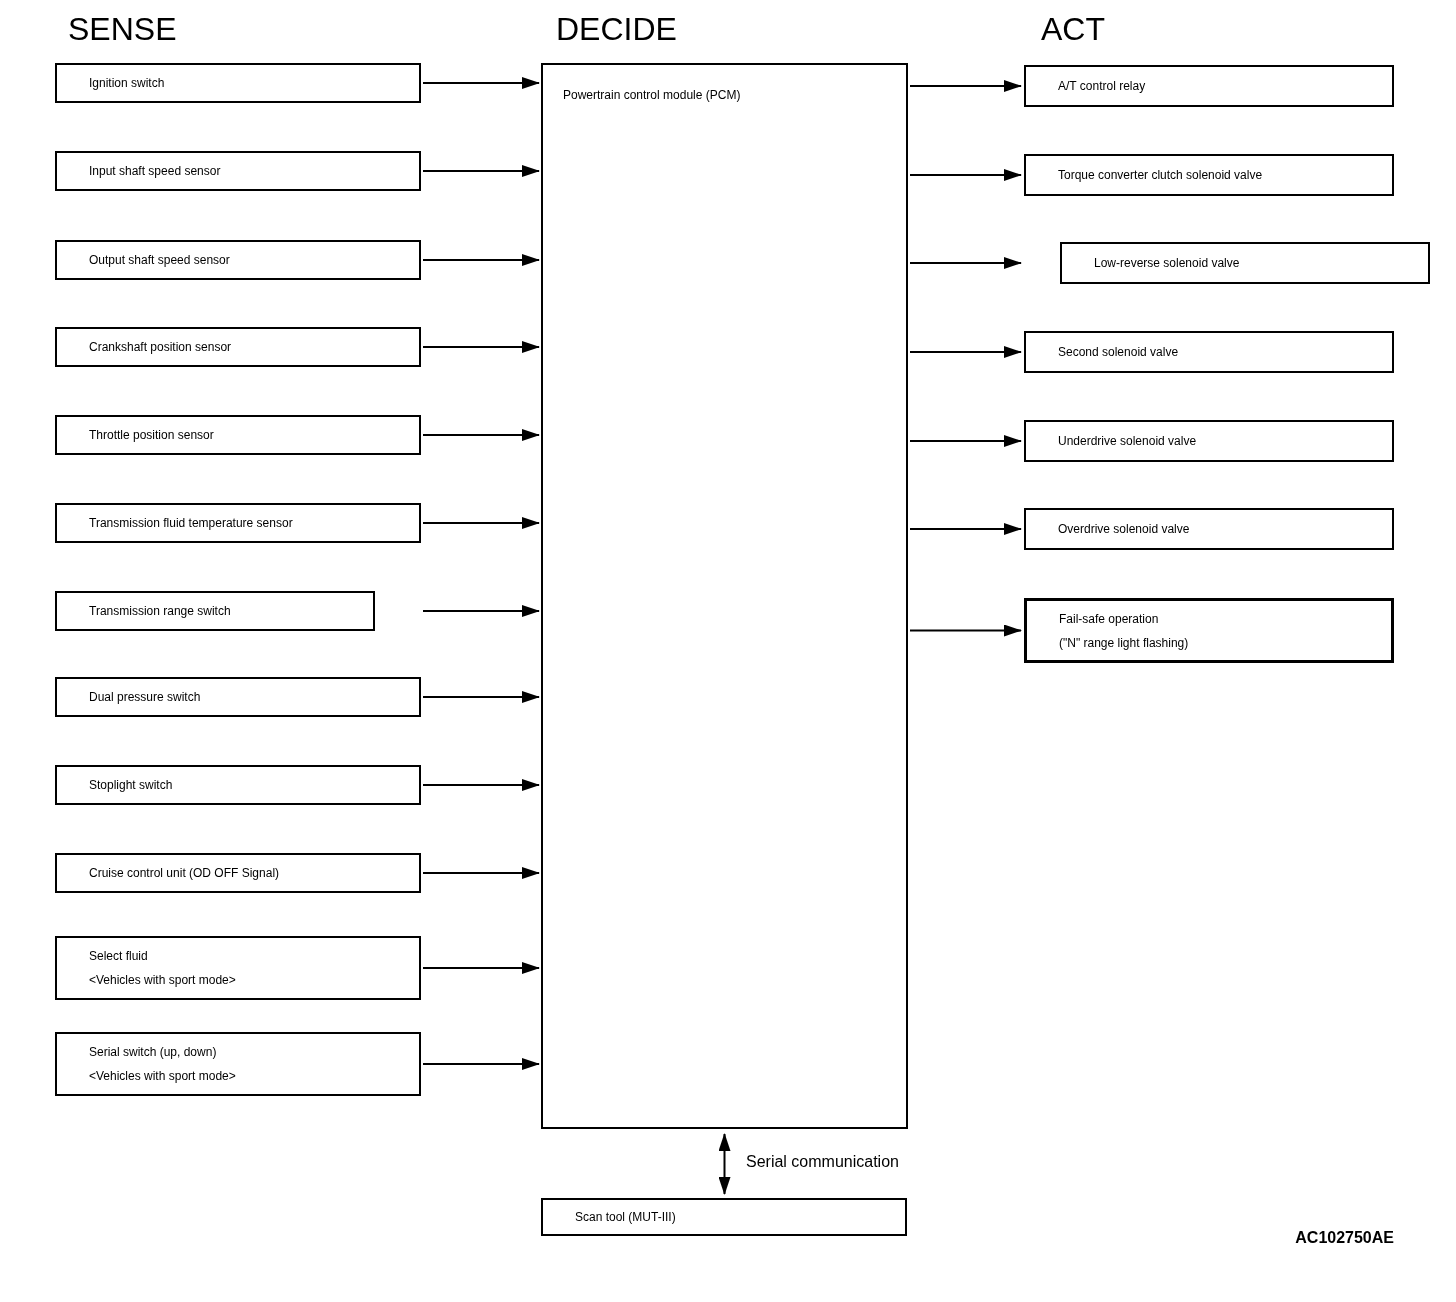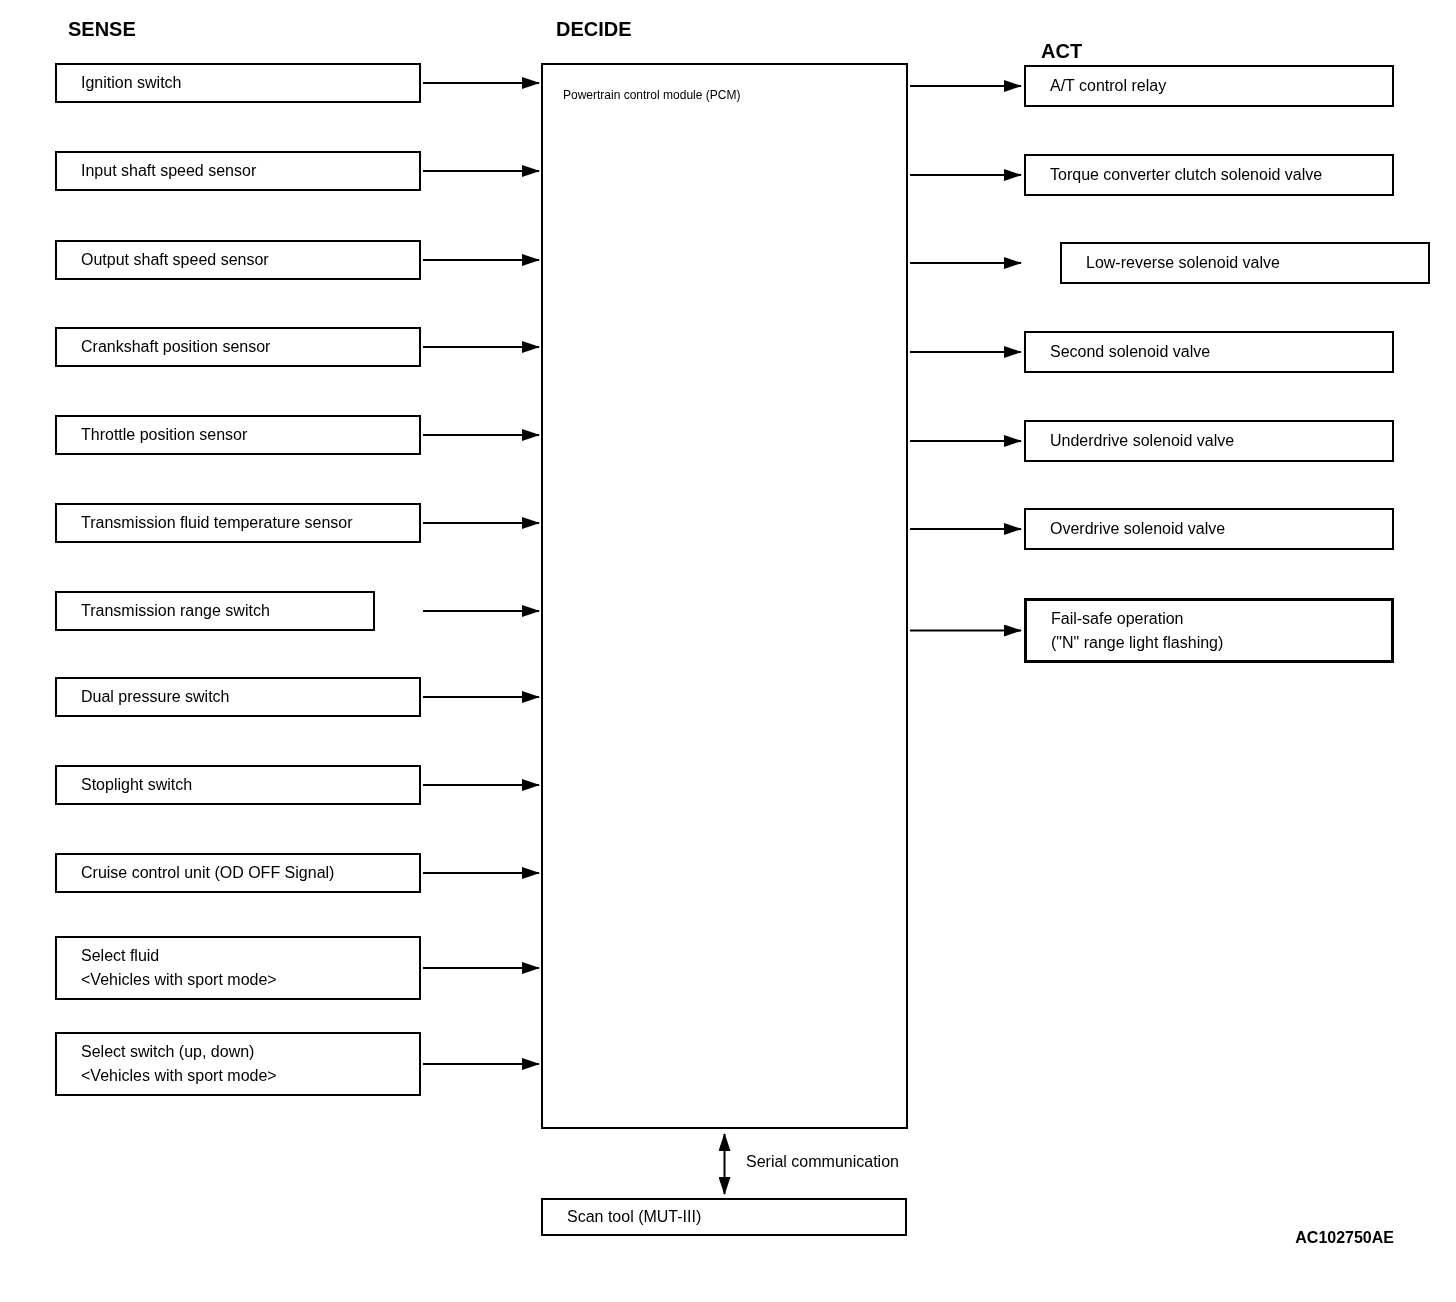--- a/index.html
+++ b/index.html
@@ -1,22 +1,22 @@
 <!DOCTYPE html>
 <html><head>
 <meta charset="utf-8">
 <style>
   * { margin:0; padding:0; box-sizing:border-box; }
   html,body { background:#ffffff; }
   body { font-family:"Liberation Sans", sans-serif; color:#000000; }
   .canvas { position:relative; width:1456px; height:1302px; background:#ffffff; overflow:hidden; }
-  .col-header { position:absolute; font-weight:bold; font-size:20px; line-height:26px; white-space:nowrap; }
+  .col-header { position:absolute; font-weight:normal; font-size:32px; line-height:26px; white-space:nowrap; }
   .box { position:absolute; border:2px solid #000000; background:#ffffff; }
-  .item-box { display:flex; flex-direction:column; justify-content:center; padding-left:24px;
-              font-size:16px; line-height:24px; white-space:nowrap; }
+  .item-box { display:flex; flex-direction:column; justify-content:center; padding-left:32px;
+              font-size:12px; line-height:24px; white-space:nowrap; }
   .thick { border-width:3px; }
   .pcm { padding:20px 0 0 20px; font-size:12px; line-height:20px; }
   #connector-layer { position:absolute; left:0; top:0; }
   #serial-label { position:absolute; left:746px; top:1152px; font-size:16px; line-height:20px; white-space:nowrap; }
   #watermark { position:absolute; right:62px; top:1229px; font-size:16px; font-weight:bold; line-height:18px; }
 </style>
 </head>
 <body>
 
 <div class="canvas">
@@ -44,21 +44,21 @@
       <line x1="910" y1="263" x2="1021" y2="263" stroke="#000000" stroke-width="2" marker-end="url(#ah)"></line>
       <line x1="910" y1="352" x2="1021" y2="352" stroke="#000000" stroke-width="2" marker-end="url(#ah)"></line>
       <line x1="910" y1="441" x2="1021" y2="441" stroke="#000000" stroke-width="2" marker-end="url(#ah)"></line>
       <line x1="910" y1="529" x2="1021" y2="529" stroke="#000000" stroke-width="2" marker-end="url(#ah)"></line>
       <line x1="910" y1="630.5" x2="1021" y2="630.5" stroke="#000000" stroke-width="2" marker-end="url(#ah)"></line>
       <line x1="724.5" y1="1134" x2="724.5" y2="1194" stroke="#000000" stroke-width="2" marker-end="url(#ah)" marker-start="url(#ah)"></line>
     </svg>
 
   <div class="col-header" style="left:68px; top:16px;">SENSE</div>
   <div class="col-header" style="left:556px; top:16px;">DECIDE</div>
-  <div class="col-header" style="left:1041px; top:16px;margin-top:22px;">ACT</div>
+  <div class="col-header" style="left:1041px; top:16px;">ACT</div>
 
   <div class="box pcm" style="left:541px; top:63px; width:367px; height:1066px;">
     <span>Powertrain control module (PCM)</span>
   </div>
 
   <div id="sense-boxes">
       <div class="box item-box" style="left: 55px; top: 63px; width: 366px; height: 40px;">
         <span>Ignition switch</span>
       </div>
       <div class="box item-box" style="left: 55px; top: 151px; width: 366px; height: 40px;">
@@ -86,21 +86,21 @@
         <span>Stoplight switch</span>
       </div>
       <div class="box item-box" style="left: 55px; top: 853px; width: 366px; height: 40px;">
         <span>Cruise control unit (OD OFF Signal)</span>
       </div>
       <div class="box item-box" style="left: 55px; top: 936px; width: 366px; height: 64px;">
         <span>Select fluid</span>
         <span>&lt;Vehicles with sport mode&gt;</span>
       </div>
       <div class="box item-box" style="left: 55px; top: 1032px; width: 366px; height: 64px;">
-        <span>Select switch (up, down)</span>
+        <span>Serial switch (up, down)</span>
         <span>&lt;Vehicles with sport mode&gt;</span>
       </div>
     </div>
   <div id="act-boxes">
       <div class="box item-box" style="left: 1024px; top: 65px; width: 370px; height: 42px;">
         <span>A/T control relay</span>
       </div>
       <div class="box item-box" style="left: 1024px; top: 154px; width: 370px; height: 42px;">
         <span>Torque converter clutch solenoid valve</span>
       </div>

